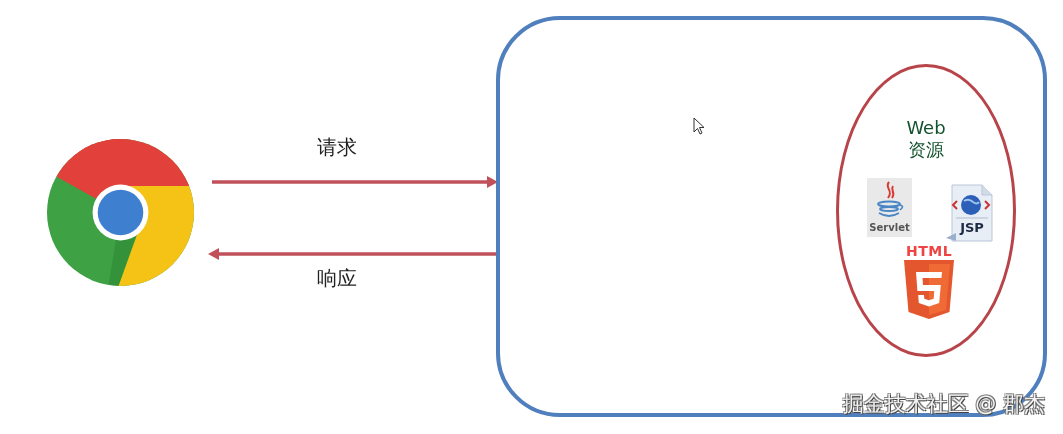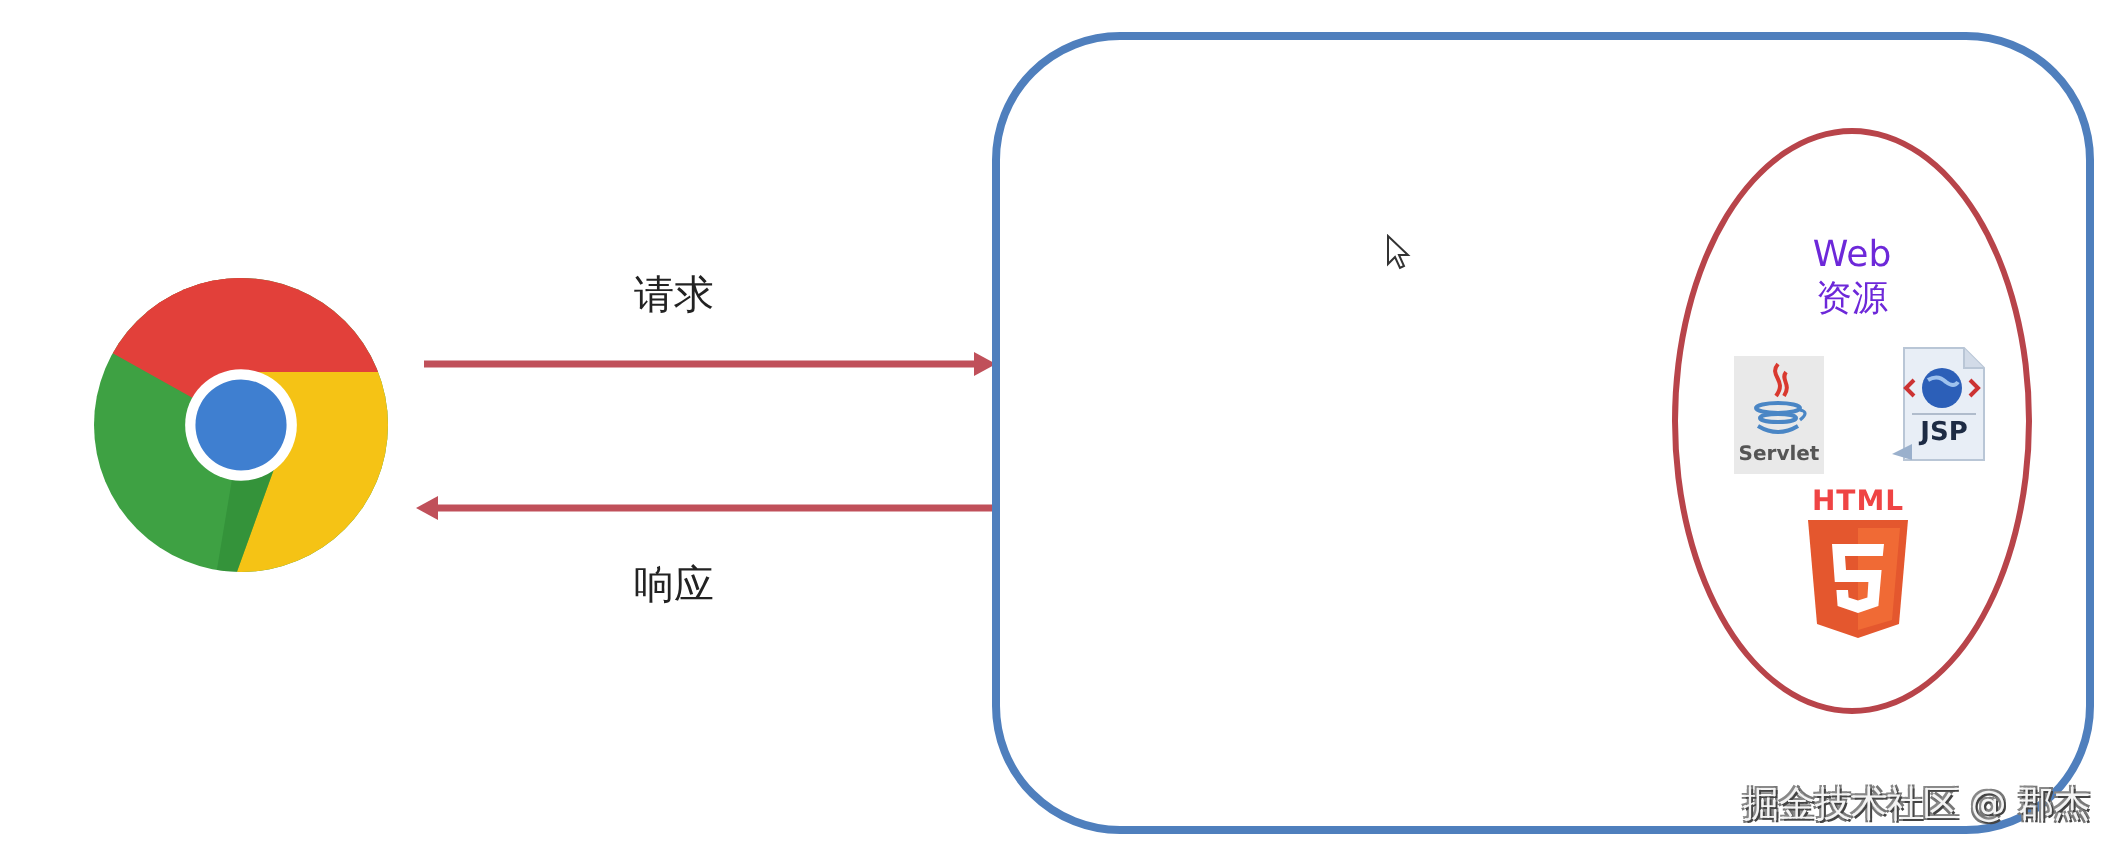--- a/index.html
+++ b/index.html
@@ -7,23 +7,23 @@
   .abs { position: absolute; }
   .label { position: absolute; font-size: 20px; color: #222; font-family: "DejaVu Sans", sans-serif; }
   .server-box {
     position: absolute; left: 496px; top: 16px; width: 551px; height: 401px;
     border: 4px solid #4f7fbd; border-radius: 64px; box-sizing: border-box;
   }
   .res-ellipse {
     position: absolute; left: 836px; top: 64px; width: 180px; height: 293px;
     border: 3px solid #b8444a; border-radius: 50%; box-sizing: border-box;
   }
-  .res-title { position: absolute; left: 886px; top: 117px; width: 80px; text-align: center; font-size: 18px; line-height: 22px; color: #6d28d9; }
+  .res-title { position: absolute; left: 886px; top: 117px; width: 80px; text-align: center; font-size: 18px; line-height: 22px; color: #14532d; }
   .watermark {
-    position: absolute; right: 18px; top: 390px; font-size: 18px; color: #f4f4f4;
+    position: absolute; right: 18px; top: 390px; font-size: 21px; color: #f4f4f4;
     text-shadow: 1px 1px 0 #444, -1px -1px 0 #888, 1px -1px 0 #777, -1px 1px 0 #777;
     letter-spacing: 0px;
   }
   .html-text { position: absolute; left: 903px; top: 243px; width: 52px; text-align: center; font-size: 14px; font-weight: bold; color: #ef4444; font-family: "DejaVu Sans", sans-serif; letter-spacing: 0.5px; }
   .jsp-text { font-family: "DejaVu Sans", sans-serif; font-weight: bold; }
   .servlet-text { font-family: "DejaVu Sans", sans-serif; font-weight: bold; }
 </style>
 </head>
 <body>
 
@@ -53,21 +53,21 @@
     <polygon points="276,1 287,7 276,13" fill="#c0505a"></polygon>
   </svg>
 </div>
 
 <div class="abs" style="left:208px; top:246px; width:290px; height:14px;">
   <svg width="290" height="14">
     <polygon points="11,1 0,7 11,13" fill="#c0505a"></polygon>
     <line x1="10" y1="7" x2="290" y2="7" stroke="#c0505a" stroke-width="3.5"></line>
   </svg>
 </div>
-<div class="label" style="left:317px; top:279px;">响应</div>
+<div class="label" style="left:317px; top:265px;">响应</div>
 
 <div class="server-box"></div>
 
 <div class="abs" style="left:693px; top:117px; width:14px; height:20px;">
   <svg width="14" height="20" viewBox="0 0 14 20">
     <path d="M1 1 L1 15 L4.5 11.5 L7 17 L9 16 L6.5 10.5 L11 10.5 Z" fill="#ffffff" stroke="#333" stroke-width="1"></path>
   </svg>
 </div>
 
 <div class="res-ellipse"></div>
@@ -80,21 +80,21 @@
   <svg width="45" height="44" viewBox="0 0 45 44">
     <path d="M22 4 C17 10, 27 12, 21 20 M26 8 C23 12, 29 14, 25 20" stroke="#d9392f" stroke-width="2" fill="none"></path>
     <ellipse cx="22" cy="26" rx="11" ry="2.5" fill="none" stroke="#4a86c5" stroke-width="2"></ellipse>
     <ellipse cx="22" cy="31" rx="9" ry="2" fill="none" stroke="#4a86c5" stroke-width="2"></ellipse>
     <path d="M12 35 Q22 41 32 35" stroke="#4a86c5" stroke-width="2" fill="none"></path>
     <path d="M33 27 q5 1 0 5" stroke="#4a86c5" stroke-width="1.6" fill="none"></path>
   </svg>
   <div class="servlet-text" style="position:absolute; left:0; top:44px; width:45px; text-align:center; font-size:10px; color:#555;">Servlet</div>
 </div>
 
-<div class="abs" style="left:944px; top:172px; width:50px; height:60px;">
+<div class="abs" style="left:944px; top:183px; width:50px; height:60px;">
   <svg width="50" height="60" viewBox="0 0 50 60">
     <path d="M8 2 L38 2 L48 12 L48 58 L8 58 Z" fill="#e8eef6" stroke="#b9c6d6" stroke-width="1"></path>
     <path d="M38 2 L38 12 L48 12" fill="#d2dbe8" stroke="#b9c6d6" stroke-width="1"></path>
     <circle cx="27" cy="22" r="10" fill="#2c5fb8"></circle>
     <path d="M20 18 q5 -3 9 1 q4 3 6 0" stroke="#9fc2ee" stroke-width="2" fill="none"></path>
     <path d="M13 18 L9 22 L13 26" stroke="#c33" stroke-width="2" fill="none"></path>
     <path d="M41 18 L45 22 L41 26" stroke="#c33" stroke-width="2" fill="none"></path>
     <line x1="12" y1="35" x2="44" y2="35" stroke="#b0bccc" stroke-width="1"></line>
     <path d="M2 55 L12 50 L12 58 Z" fill="#9ab0cc"></path>
   </svg>

